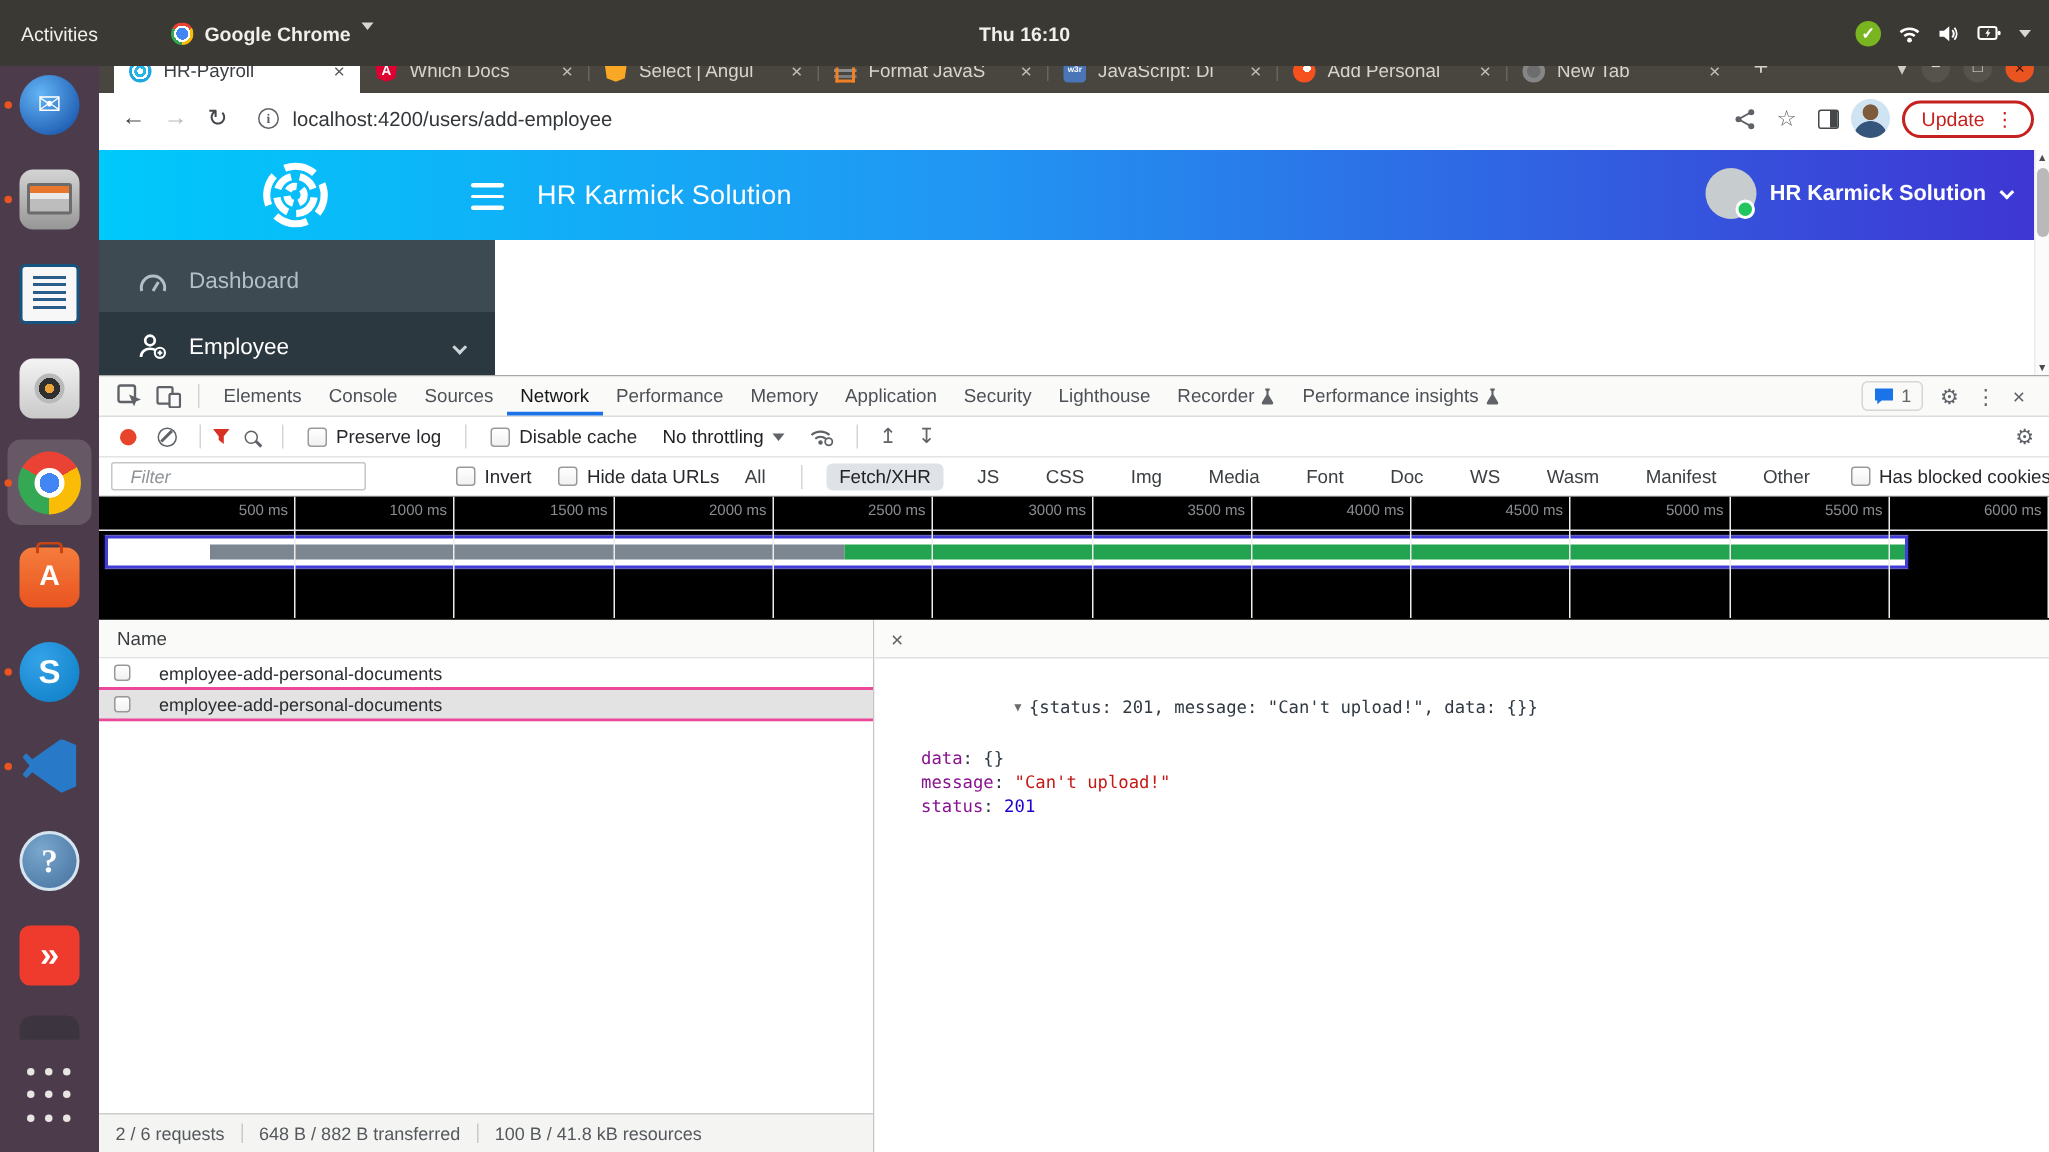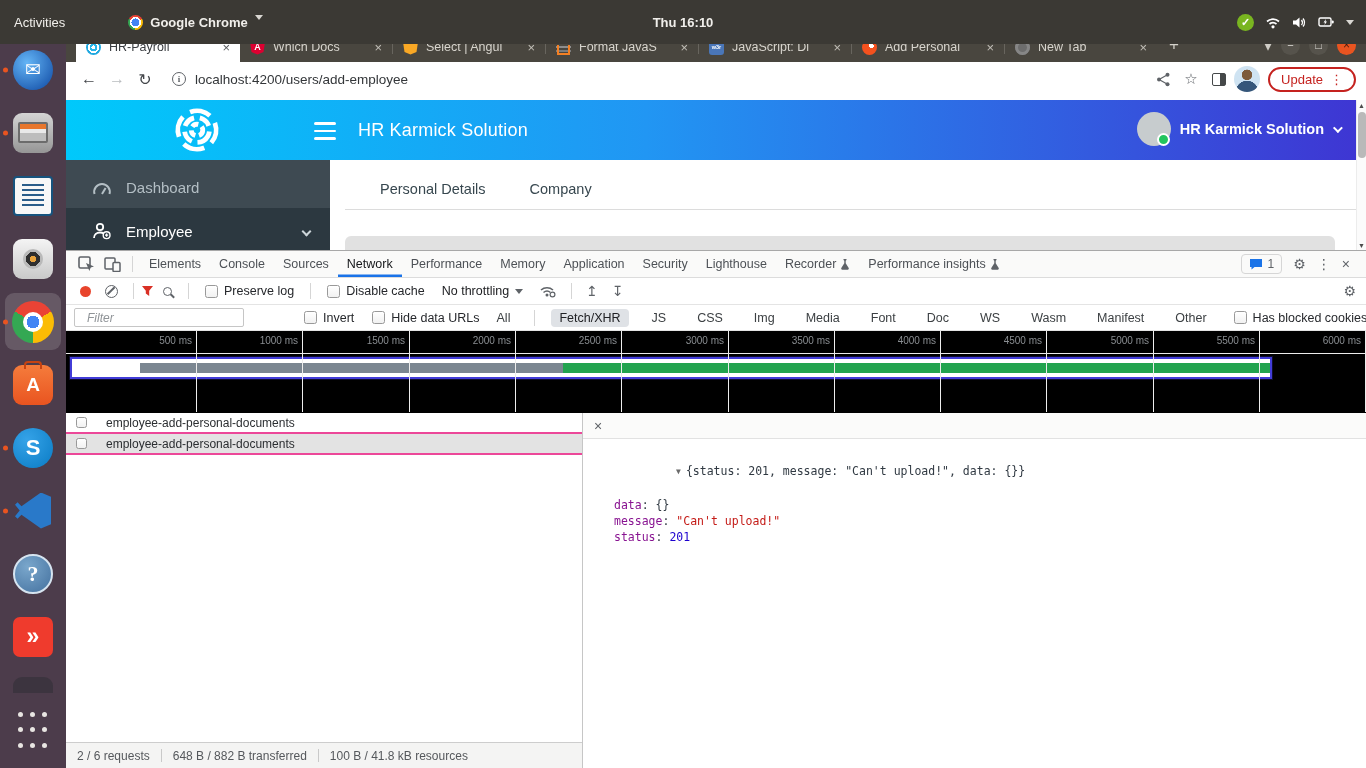--- a/index.html
+++ b/index.html
@@ -3,21 +3,21 @@
 <meta charset="utf-8">
 <style>
   * { box-sizing: border-box; margin: 0; padding: 0; }
   html,body { width:1366px; height:768px; overflow:hidden; font-family:"Liberation Sans",sans-serif; background:#fff; }
   body { position:relative; }
 
   
   #topbar { position:absolute; left:0; top:0; width:1366px; height:44px; background:#3b3934; color:#f1efeb;
             display:flex; align-items:center; font-size:13px; z-index:50;gap:33px; }
   .tb-activities { padding:0 14px; }
-  .tb-appmenu { display:flex; align-items:flex-start; gap:7px; margin-left:16px; font-weight:700; }
+  .tb-appmenu { display:flex; align-items:flex-start; gap:7px; margin-left:2px; font-weight:700; }
   .chrome-mini { width:15px; height:15px; border-radius:50%;
     background: radial-gradient(circle,#4285f4 0 4px,#fff 4px 5.5px,transparent 5.5px),
                 conic-gradient(from 60deg,#fbbc05 0 120deg,#34a853 120deg 240deg,#ea4335 240deg 360deg); }
   .caret-down { width:0; height:0; border-left:4px solid transparent; border-right:4px solid transparent; border-top:5px solid #d9d7d2; }
   .tb-clock { position:absolute; left:50%; transform:translateX(-50%); font-weight:700; }
   .tb-tray { margin-left:auto; display:flex; align-items:center; gap:11px; padding-right:12px; }
   .tray-badge { width:17px; height:17px; border-radius:50%; background:#79b520; color:#fff; font-size:11px; font-weight:bold;
                 display:flex; align-items:center; justify-content:center; }
 
   
@@ -97,21 +97,21 @@
   .searchpill { position:absolute; right:246px; top:13px; width:228px; height:34px; border:1px solid rgba(255,255,255,.5);
     border-radius:17px; display:flex; align-items:center; padding:0 16px; font-size:13.5px; color:rgba(255,255,255,.92); }
   .mag { position:relative; width:11px; height:11px; border:2px solid #fff; border-radius:50%; margin-left:auto; }
   .mag::after { content:''; position:absolute; width:6px; height:2px; background:#fff; transform:rotate(45deg); right:-5px; bottom:-2px; }
   .hdr-profile { position:absolute; right:16px; top:12px; display:flex; align-items:center; gap:9px; }
   .pavatar { width:34px; height:34px; border-radius:50%; background:#c7ccce; position:relative; }
   .pavatar::after { content:''; position:absolute; right:1px; bottom:0; width:9px; height:9px; border-radius:50%; background:#22c55e; border:2px solid #fff; }
   .pname { font-size:14.5px; font-weight:600; }
   .chev { width:7px; height:7px; border-right:2px solid #fff; border-bottom:2px solid #fff; transform:rotate(45deg) translateY(-2px); }
 
-  #pagecontent { position:absolute; top:64px; left:0; right:10px; bottom:0; display:flex; }
+  #pagecontent { position:absolute; top:64px; left:0; right:10px; bottom:0; display:flex;flex-direction:column; }
   #sidebar { width:264px; background:#3e4a52; padding-top:6px; }
   .side-item { height:42px; display:flex; align-items:center; gap:14px; padding-left:26px; color:#b4bfc5; font-size:15px; }
   .side-item.active { height:46px; background:#2c3840; color:#fff; font-weight:500; }
   .side-item .chev2 { margin-left:auto; margin-right:20px; width:7px; height:7px; border-right:2px solid #cdd5d9; border-bottom:2px solid #cdd5d9; transform:rotate(45deg); }
   #main { flex:1; position:relative; background:#fff; }
   .app-tabs { display:flex; align-items:flex-end; padding-left:28px; height:49px; }
   .app-tab { height:40px; padding:0 22px; display:flex; align-items:center; font-size:14.5px; color:#37474f; }
   .app-tab.active { background:#2e3b44; color:#fff; border-radius:5px 5px 0 0; font-weight:500; padding:0 26px; }
   .tabline { position:absolute; top:49px; left:15px; right:0; height:1px; background:#dcdcdc; }
   .panel-top { position:absolute; top:76px; left:15px; right:21px; bottom:0; background:#e1e1e1; border-radius:6px 6px 0 0; }
@@ -615,20 +615,21 @@
         <div class="gridline" style="left:1087px;"></div>
         <div class="tick-label" style="left:1013px;">5000 ms</div>
         <div class="gridline" style="left:1193px;"></div>
         <div class="tick-label" style="left:1119px;">5500 ms</div>
         <div class="gridline" style="left:1299px;"></div>
         <div class="tick-label" style="left:1225px;">6000 ms</div>
       </div>
 
     <div class="split">
       <div class="lpane">
+        <div class="lhdr">Name</div>
         <div id="reqrows">
             <div class="req-row">
               <span class="cb"></span>
               <span>employee-add-personal-documents</span>
             </div>
             <div class="req-row sel">
               <span class="cb"></span>
               <span>employee-add-personal-documents</span>
             </div>
           </div>

